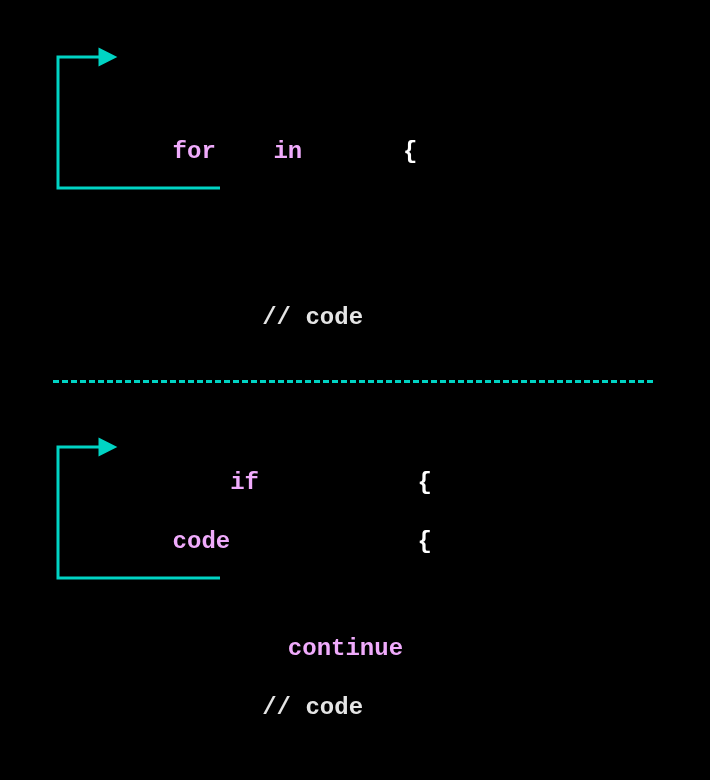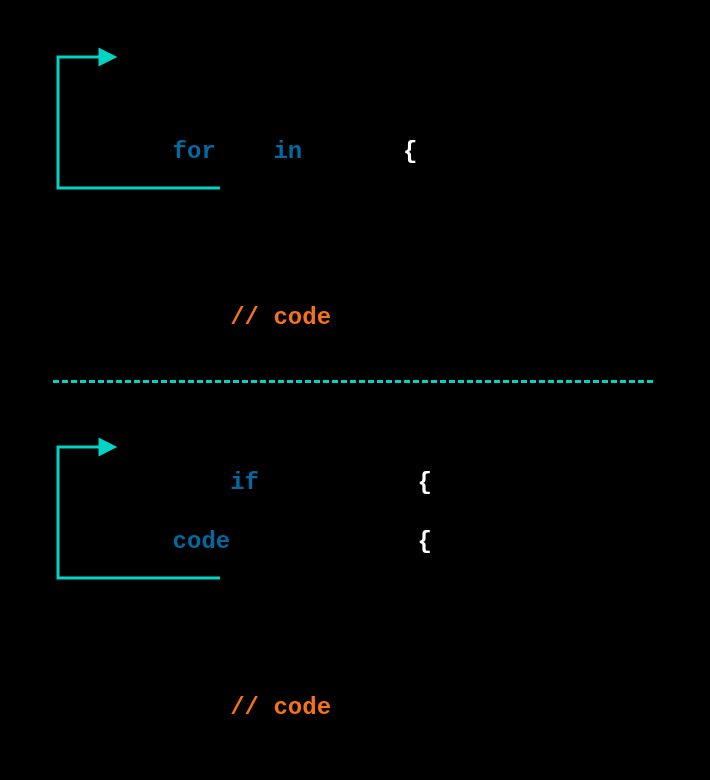--- a/index.html
+++ b/index.html
@@ -14,22 +14,22 @@
       font-family: 'Courier New', Courier, monospace;
       font-size: 24px;
       font-weight: bold;
       position: relative;
       overflow: hidden;
     }
     .code-block {
       position: absolute;
       white-space: pre;
     }
-    .kw { color: #0369a1; font-family: Liberation Mono, monospace; }
-    .comment { color: #f97316; }
+    .kw { color: #f0abfc; font-family: Liberation Mono, monospace; }
+    .comment { color: #e5e5e5; margin-left: 32px; }
     .plain { color: #fff; }
     .arrow-path {
       position: absolute;
       stroke: #00d4c4;
       stroke-width: 3;
       fill: none;
     }
     .arrow-head {
       fill: #00d4c4;
     }
@@ -54,21 +54,21 @@
   <span class="line">
     <span class="kw">for</span><span class="plain">    </span><span class="kw">in</span><span class="plain">       </span><span class="plain">{</span>
   </span>
   <span class="line">
     <span class="plain">    </span><span class="comment">// code</span>
   </span>
   <span class="line">
     <span class="plain">    </span><span class="kw">if</span><span class="plain">           </span><span class="plain">{</span>
   </span>
   <span class="line">
-    <span class="plain">        </span>
+    <span class="plain">        </span><span class="kw">continue</span>
   </span>
   <span class="line">
     
   </span>
   
   
 </div>
 
 <div class="divider" style="left:53px; top:380px; width:600px;"></div>
 

